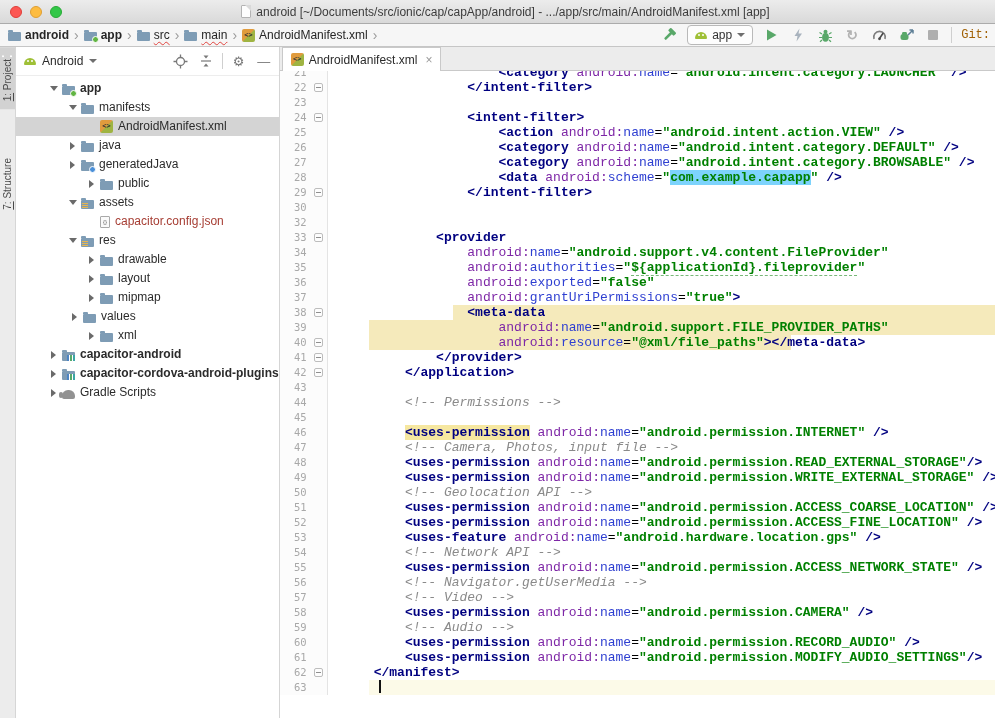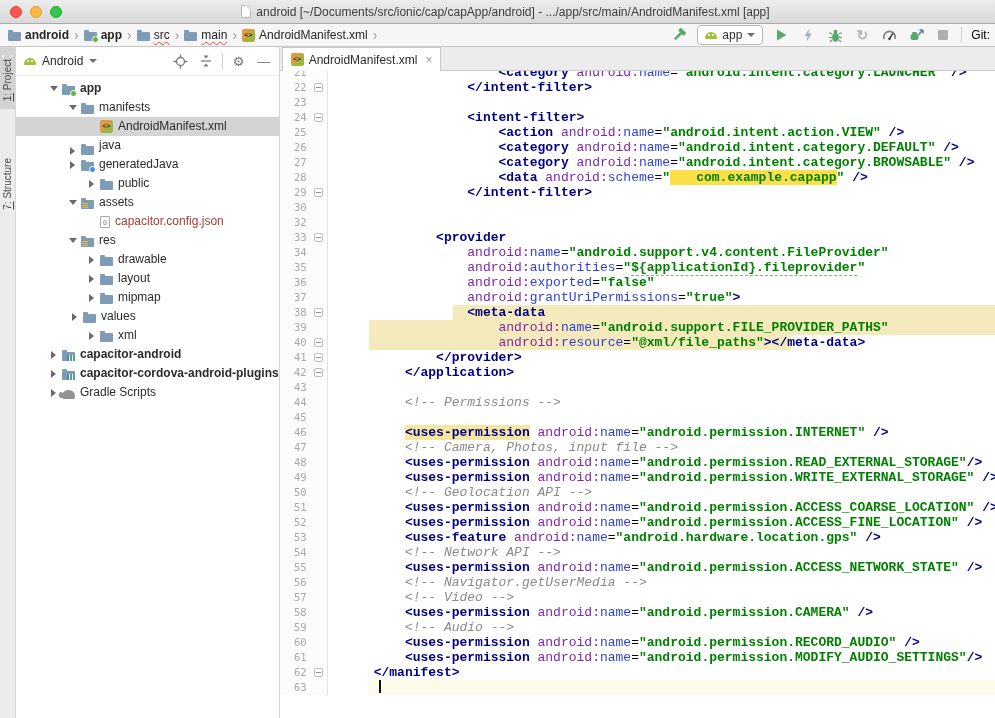--- a/index.html
+++ b/index.html
@@ -29,21 +29,21 @@
   .crumb .lbl.bold { font-weight:bold; }
   .crumb .lbl.squig { text-decoration:underline wavy #E0443E 1px; text-underline-offset:2px; }
   .csep { color:#9B9B9B; font-size:14px; margin:0 5px; font-weight:300; }
   #run-controls { margin-left:auto; display:flex; align-items:center; gap:9px; padding-right:5px; }
   .tbtn { width:18px; height:18px; display:flex; align-items:center; justify-content:center; }
   #run-config { display:flex; align-items:center; gap:5px; border:1px solid #B9B9B9; border-radius:4px;
     background:#FDFDFD; height:20px; padding:0 7px; font-size:12px; color:#333; }
   .caret-down { width:0; height:0; border-left:4px solid transparent; border-right:4px solid transparent;
     border-top:4px solid #6E6E6E; }
   .vsep { width:1px; height:16px; background:#CFCFCF; }
-  #git-label { font-size:12px; color:#000000; }
+  #git-label { font-size:12px; color:#a16207;font-family:Liberation Mono, monospace; }
   .android-head { width:12px; height:7px; background:#9FC037; border-radius:6px 6px 1px 1px; position:relative; }
   .android-head::before, .android-head::after { content:""; position:absolute; top:2px; width:2px; height:2px;
     background:#fff; border-radius:50%; }
   .android-head::before { left:3px; } .android-head::after { right:3px; }
   .stop-sq { width:10px; height:10px; background:#AFAFAF; border-radius:1px; }
   .reload-glyph { font-size:14px; color:#B3B3B3; font-weight:bold; line-height:1; }
 
   
   #main { position:absolute; top:47px; left:0; width:995px; height:671px; display:flex; }
 
@@ -105,21 +105,21 @@
   .ln { width:48px; flex:none; text-align:right; padding-right:20px; font-family:"DejaVu Sans Mono",monospace;
     font-size:10.5px; line-height:15px; color:#A8A8A8; background:#FCFCFC; border-right:1px solid #E4E4E4; position:relative; }
   .fold { position:absolute; right:4px; top:3px; width:9px; height:9px; border:1px solid #BDBDBD; border-radius:2px; background:#FDFDFD; }
   .fold::before { content:""; position:absolute; left:1px; right:1px; top:3px; height:1px; background:#8F8F8F; }
   .ct { flex:1; white-space:pre; font-family:Liberation Mono, monospace; font-size:13px; line-height:15px;
     color:#000; padding-left:5px;margin-left:21px; }
   .t { color:#000080; font-weight:bold; }
   .a { color:#2E3FD1; }
   .n { color:#7D26A6; }
   .v { color:#008000; font-weight:bold; }
-  .vh { color:#008000; font-weight:bold; background:#fde047;padding-left:26px; }
+  .vh { color:#008000; font-weight:bold; background:#7dd3fc; }
   .vu { color:#008000; font-weight:bold; border-bottom:1px dashed #79B879; }
   .c { color:#8A8A8A; font-style:italic; }
   .th { color:#000080; font-weight:bold; background:#F6E7A0; }
   .ct.cur { background:#FCFAE8; }
   .caret { display:inline-block; width:2px; height:13px; background:#111; vertical-align:-2px; margin-left:5px; }
 
   svg { display:block; }
 </style>
 </head>
 <body>
@@ -273,21 +273,21 @@
               <span class="arr-d"></span>
             </span>
             <span class="fol tico"></span>
             <span class="tlabel">manifests</span>
           </div>
           <div class="trow sel" style="padding-left: 69px;">
             <span class="arr"></span>
             <span class="manifest-ico tico"></span>
             <span class="tlabel">AndroidManifest.xml</span>
           </div>
-          <div class="trow" style="padding-left: 50px; align-items: flex-end;">
+          <div class="trow" style="padding-left: 50px;">
             <span class="arr">
               <span class="arr-r"></span>
             </span>
             <span class="fol tico"></span>
             <span class="tlabel">java</span>
           </div>
           <div class="trow" style="padding-left: 50px;">
             <span class="arr">
               <span class="arr-r"></span>
             </span>

